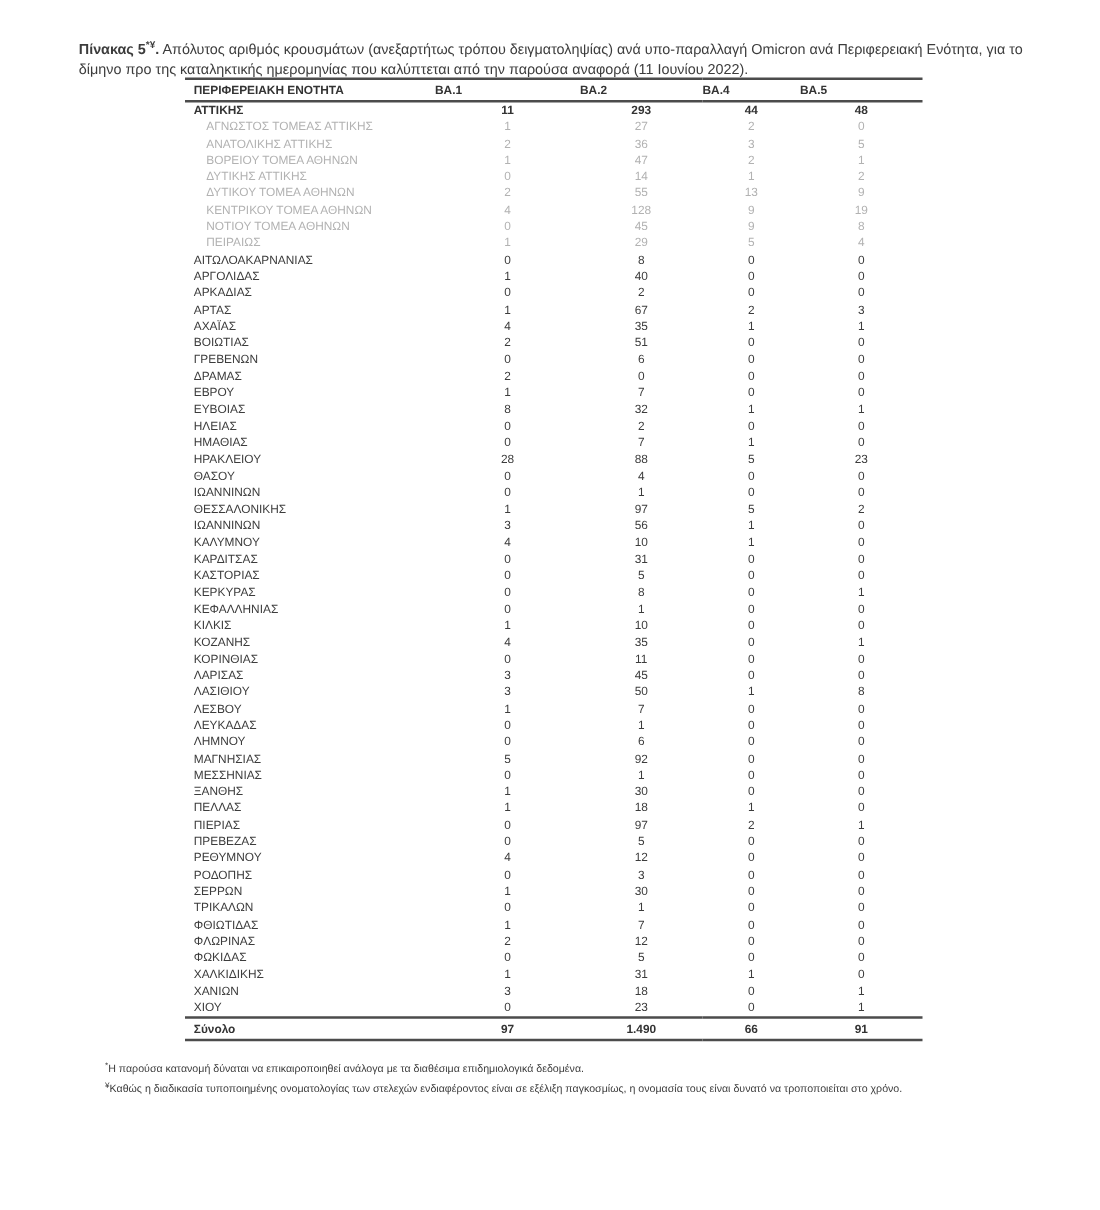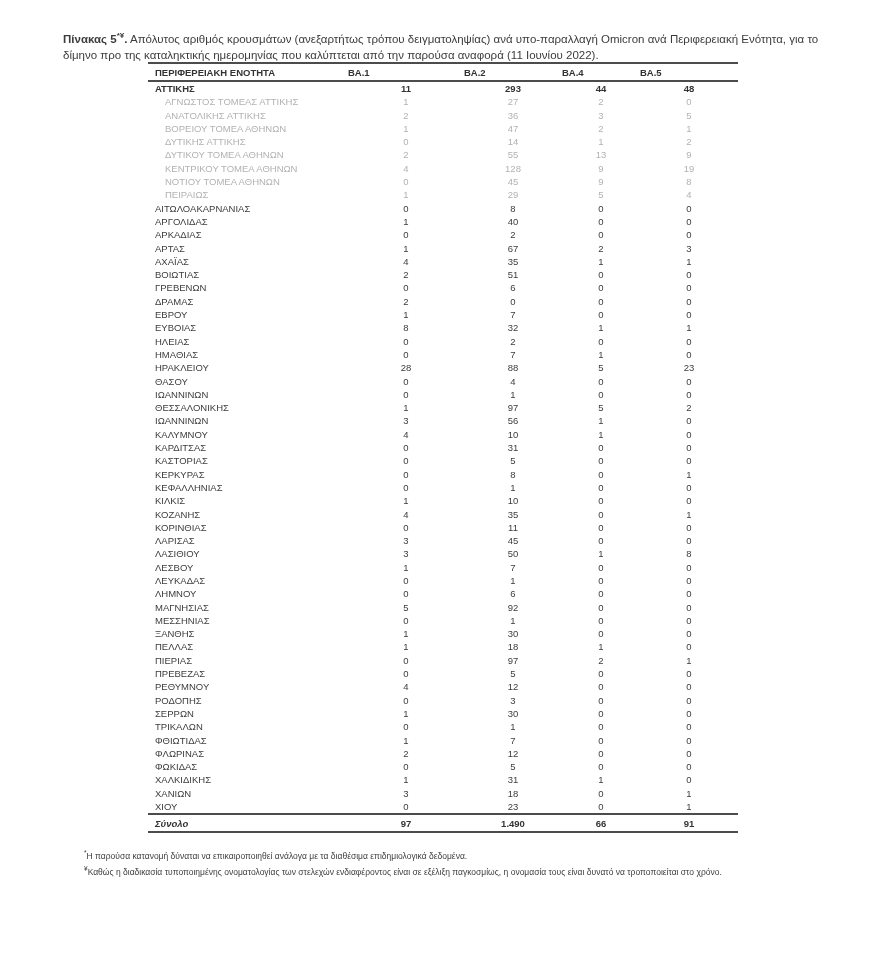--- a/index.html
+++ b/index.html
@@ -34,21 +34,21 @@
   }
   tbody td.name-cell { text-align:left; padding-left:7px; }
   tr.row-bold td { font-weight:bold; color:#333333;margin-left:13px; }
   tr.row-sub td { color:#b2b2b2; }
   tr.row-sub td.name-cell { padding-left:17px; }
   tfoot td {
     border-top:2px solid #4c4c4c; border-bottom:2px solid #4c4c4c;
     font-size:9.5px; font-weight:bold; color:#333333;
     height:16px; text-align:center; vertical-align:middle;
   }
-  tfoot td.name-cell { text-align:left; padding-left:7px; font-style:italic; }
+  tfoot td.name-cell { text-align:left; padding-left:7px; }
 
   .footnotes {
     position:absolute; left:84px; top:846px; width:760px;
     font-size:8.5px; color:#3c3c3c;
   }
   .footnote { height:16px; line-height:13px; }
   .footnote sup { font-size:6.5px; }
 </style>
 </head>
 <body>

